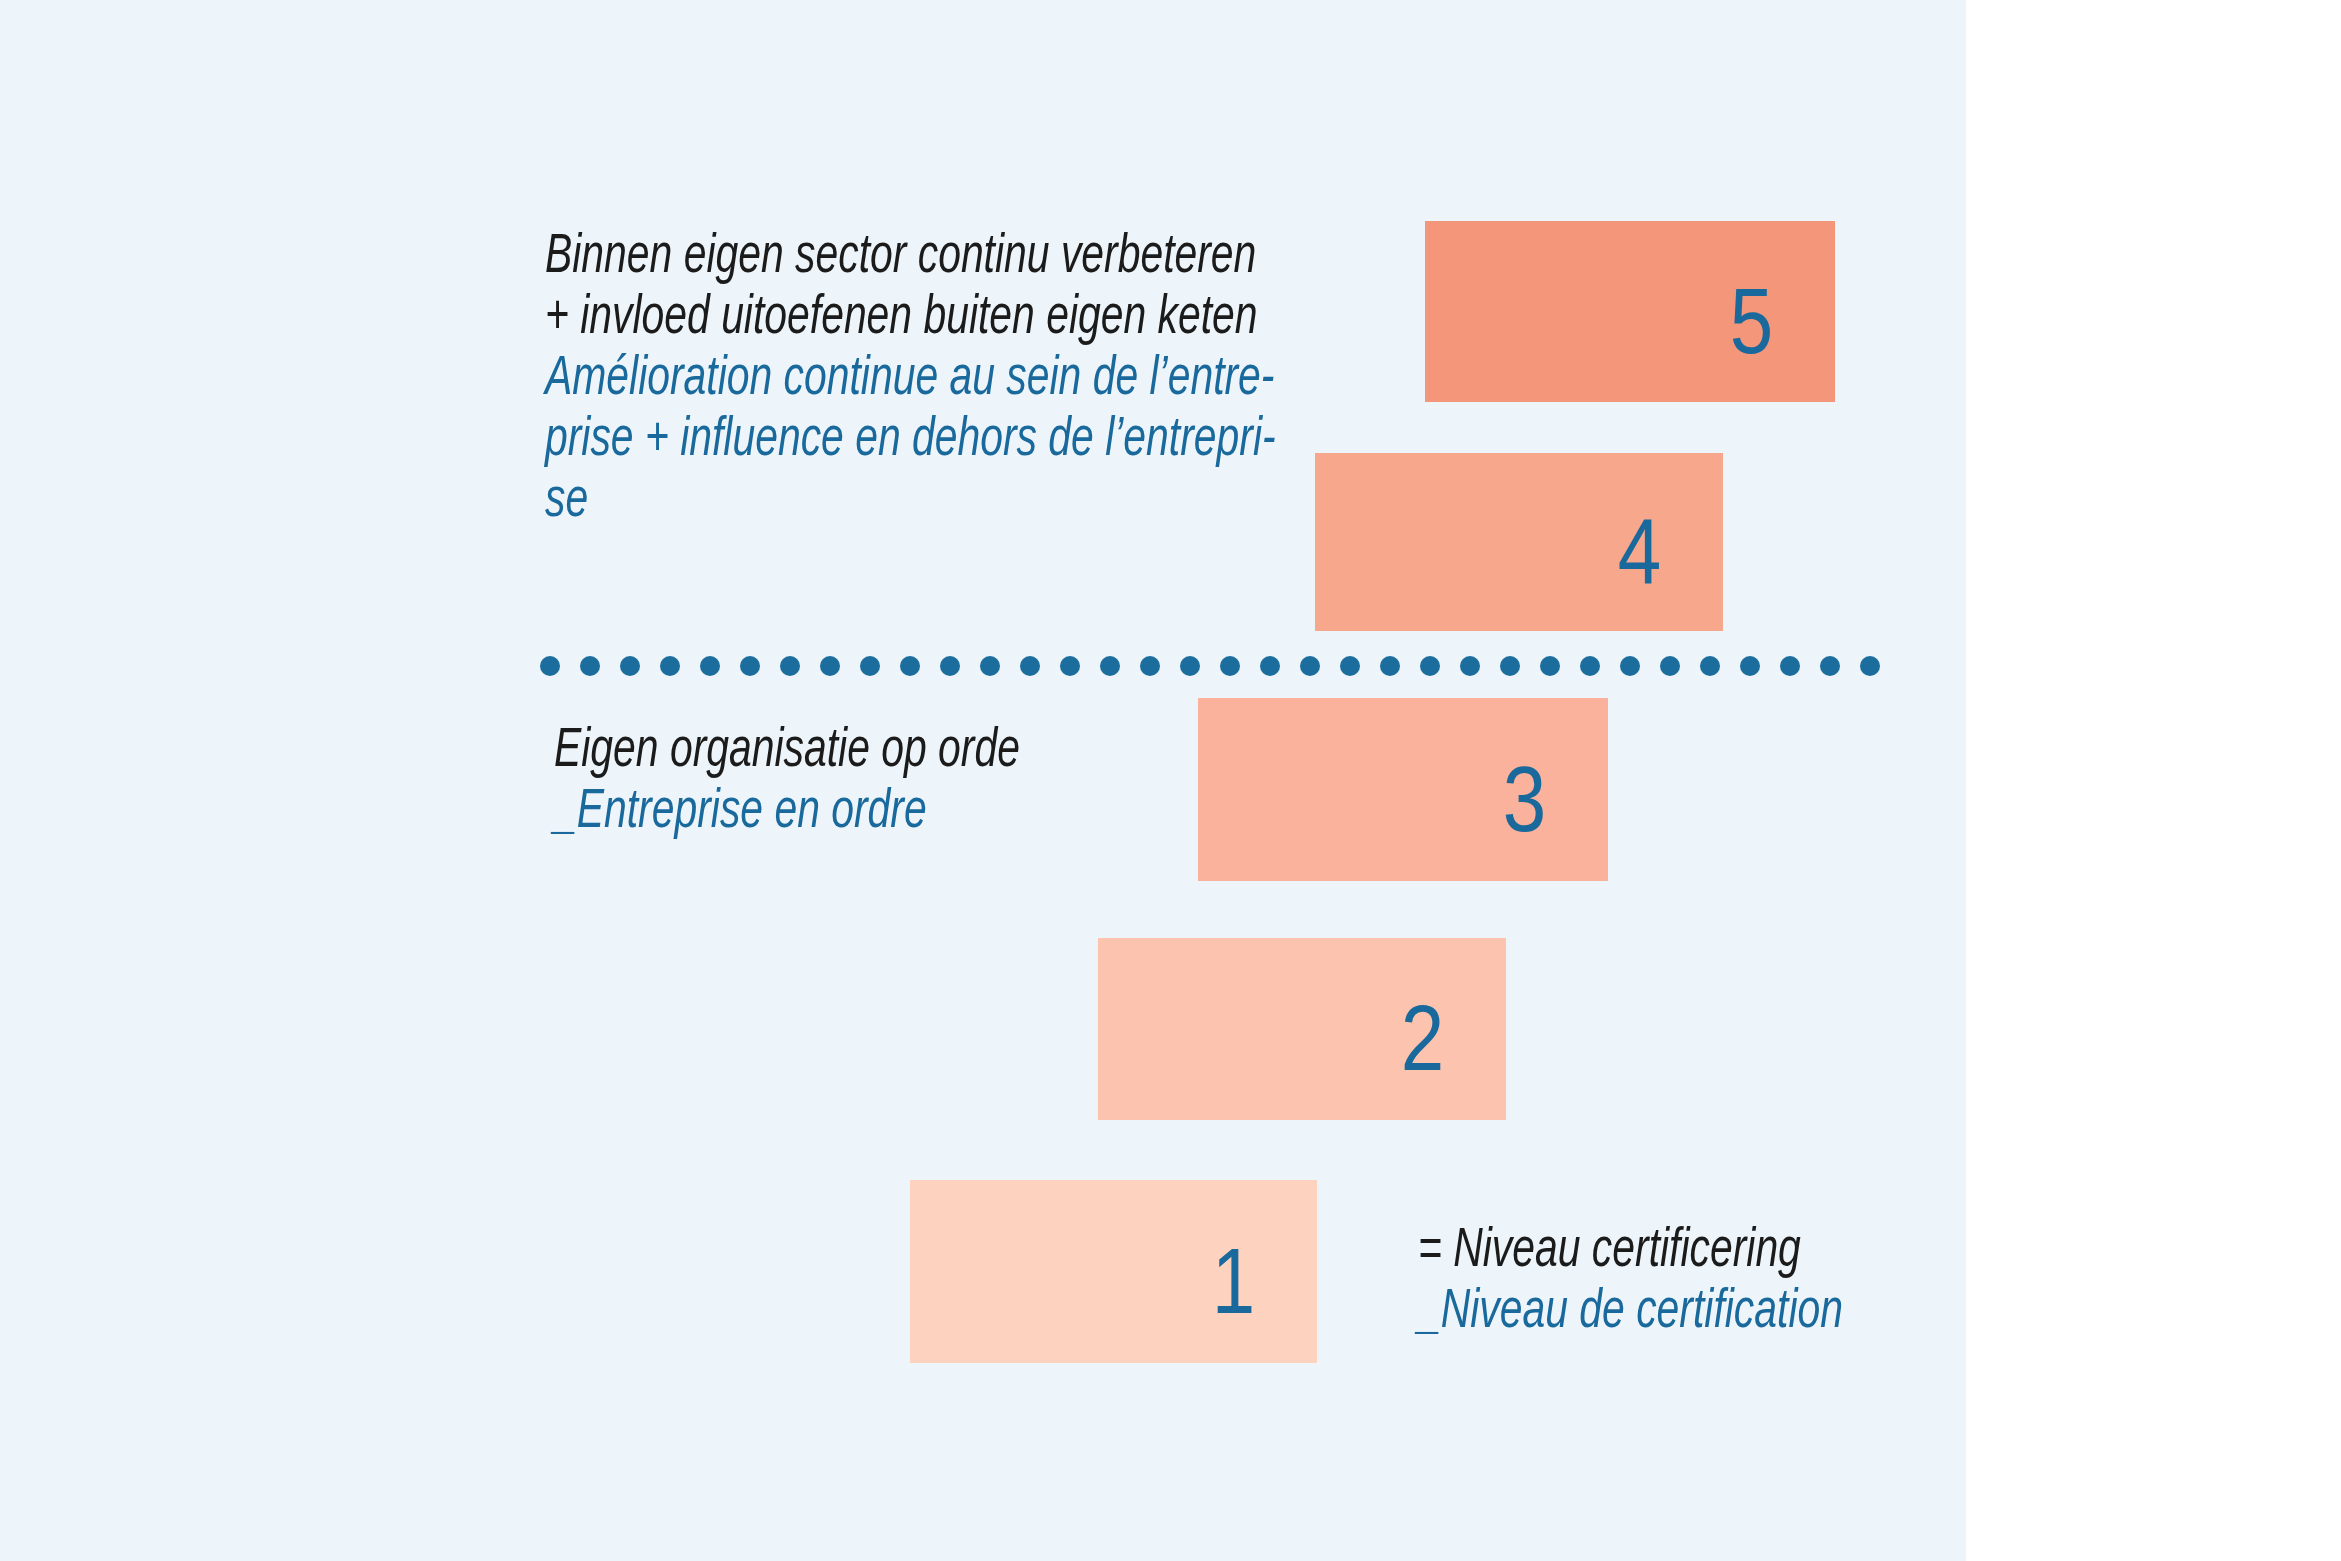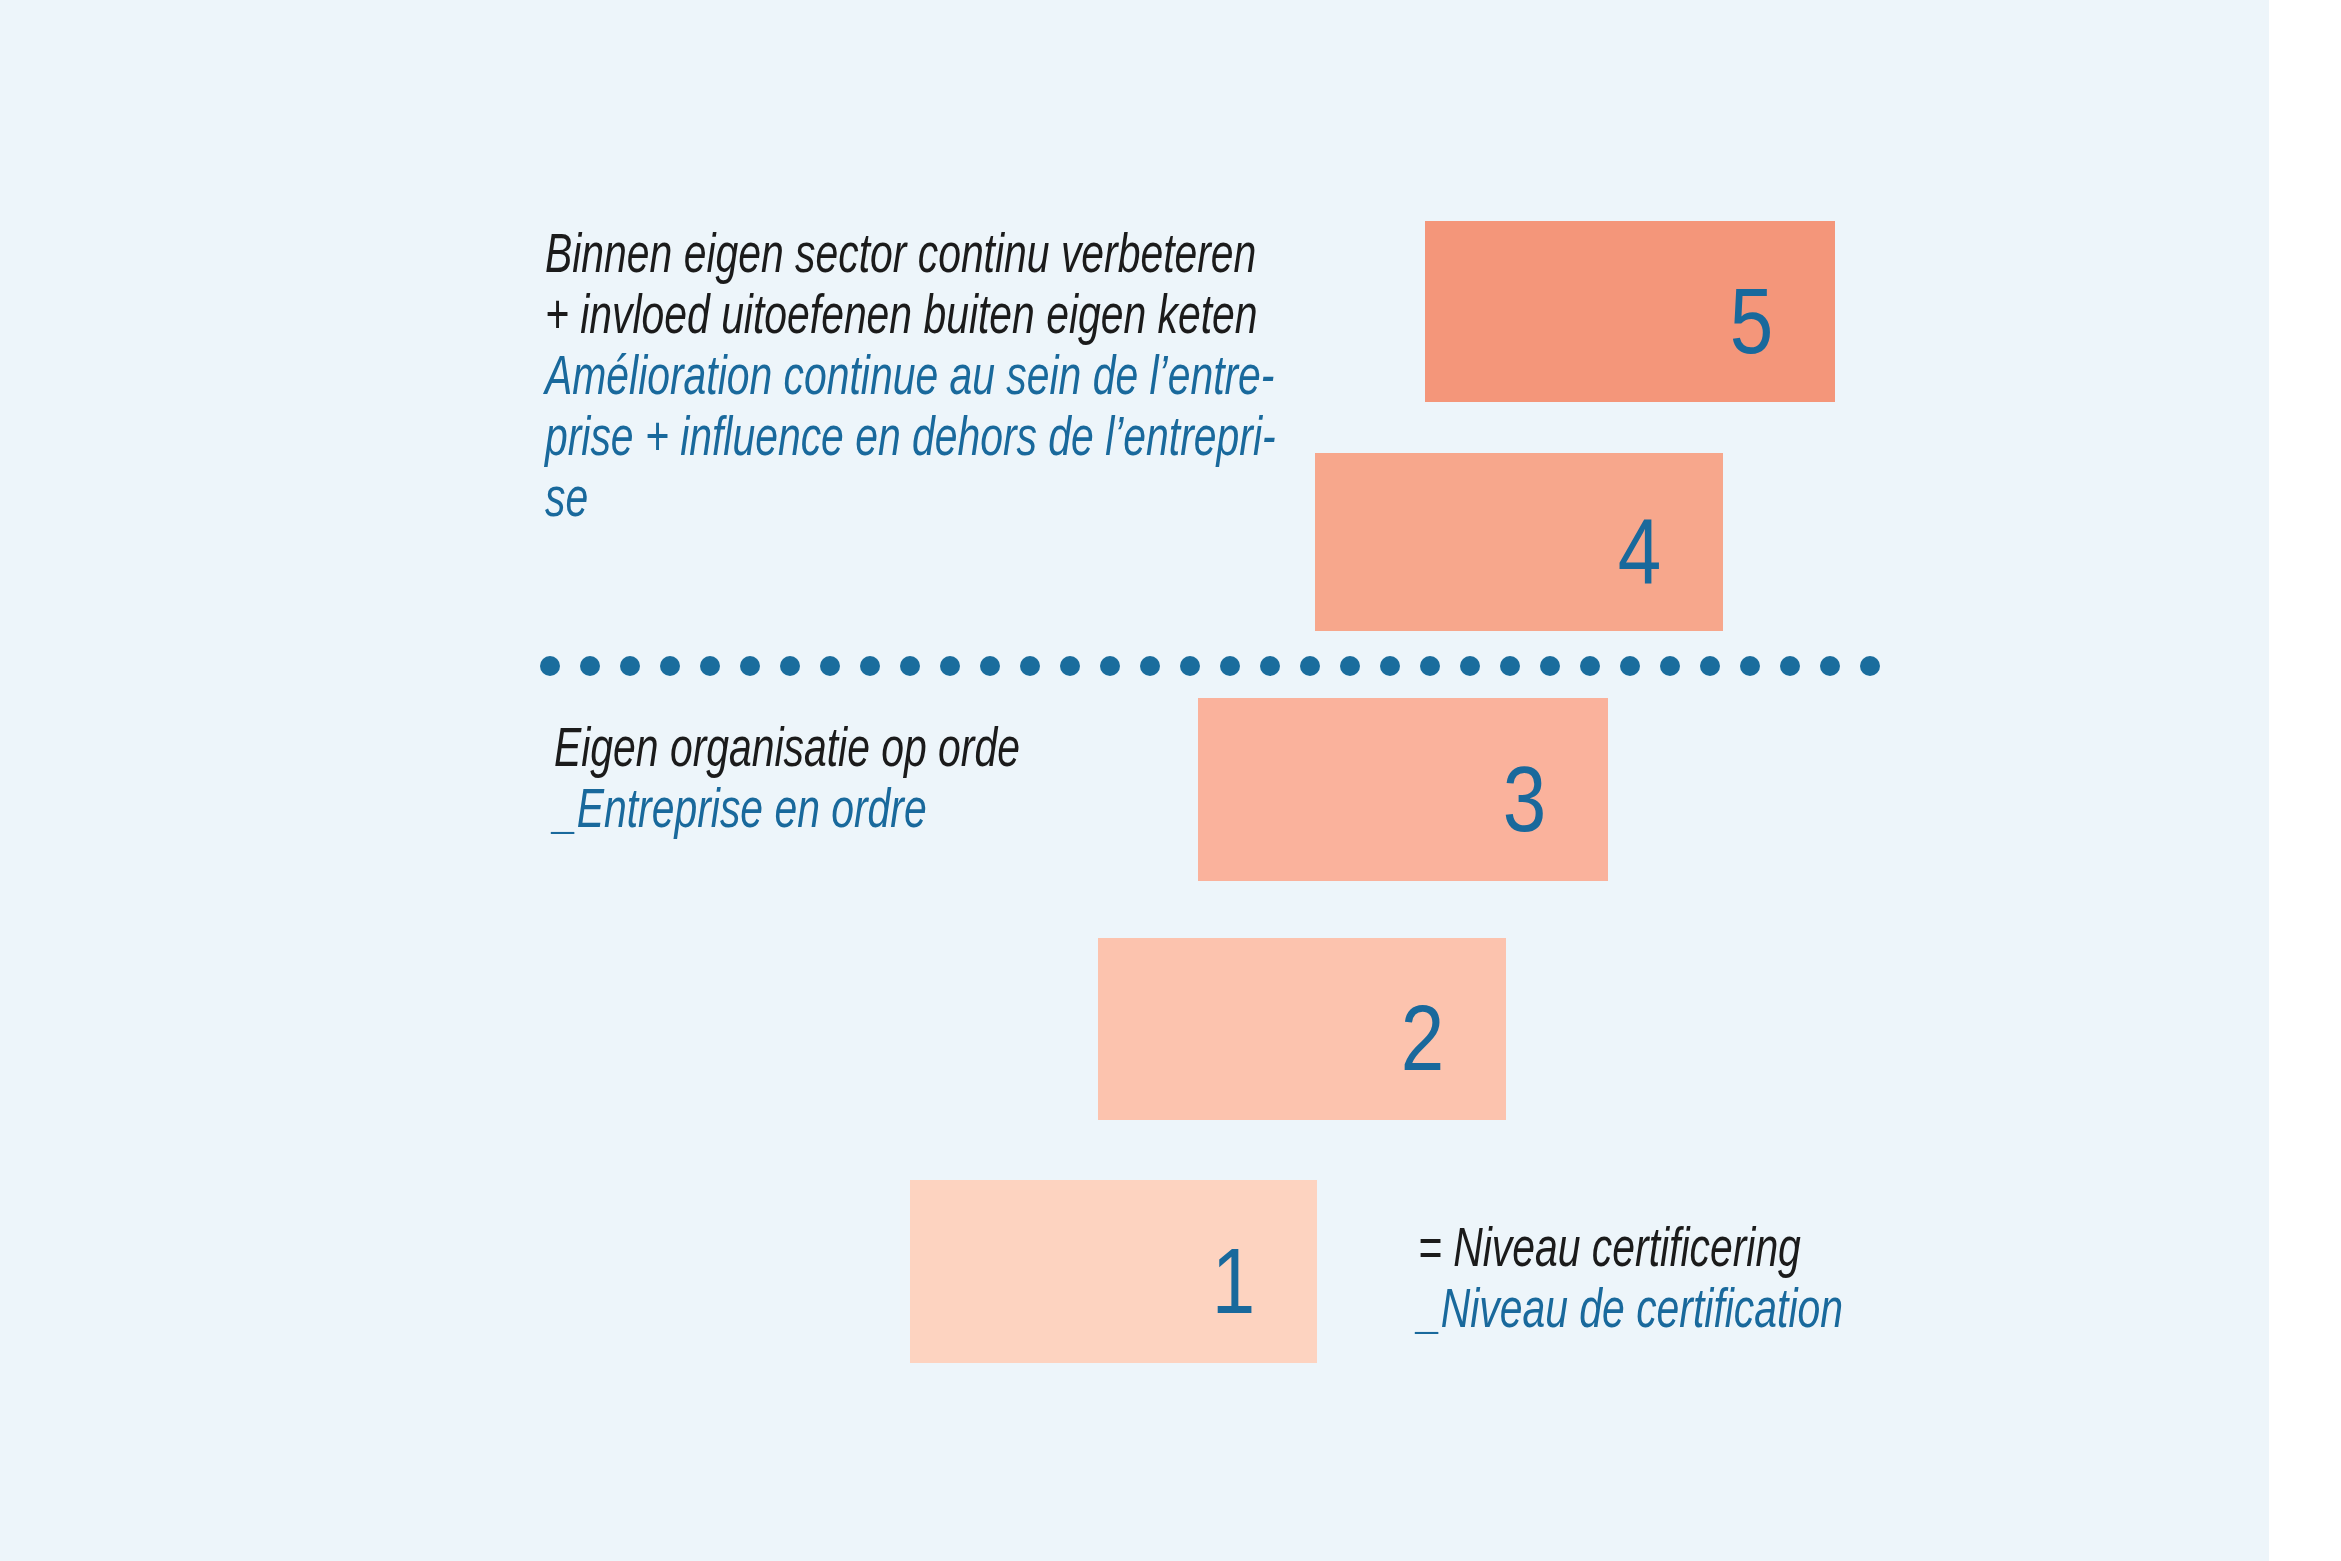--- a/index.html
+++ b/index.html
@@ -1,21 +1,21 @@
 <!DOCTYPE html>
 <html style="font-size:12.5px"><head>
 <meta charset="utf-8">
 <style>
   html, body {
     margin: 0;
     padding: 0;
   }
   .canvas {
     position: relative;
-    width: 2269px;
+    width: 1966px;
     height: 1561px;
     overflow: hidden;
     font-family: "Liberation Sans", sans-serif;
   }
   
   .textblock {
     position: absolute;
     font-style: italic;
     font-size: 56px;
     line-height: 61px;

